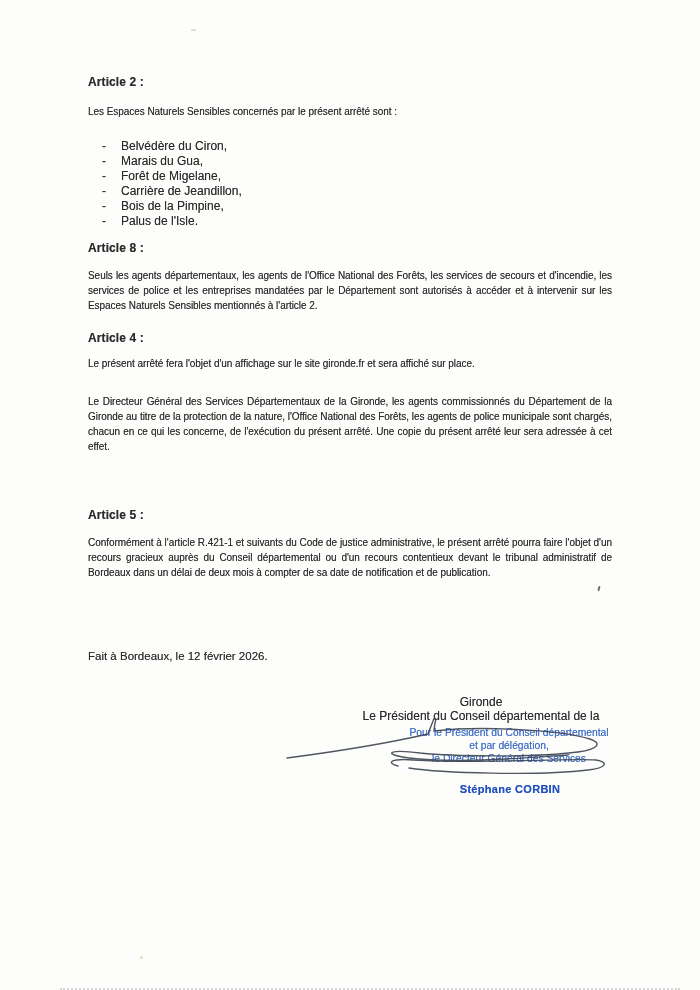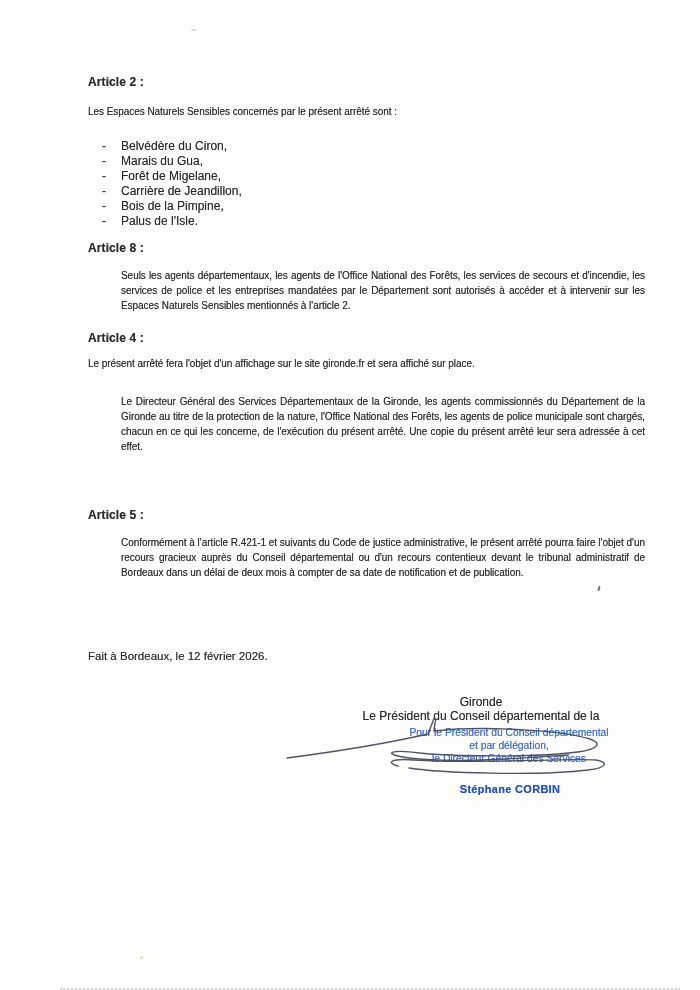--- a/index.html
+++ b/index.html
@@ -25,21 +25,21 @@
     white-space: nowrap;
   }
   .para {
     left: 88px;
     width: 524px;
     font-size: 10px;
     line-height: 15px;
     letter-spacing: -0.05px;
     margin: 0;
   }
-  .justify { text-align: justify; margin-left: 33px; }
+  .justify { text-align: justify; }
 
   .ens-list {
     left: 94px;
     list-style: none;
     margin: 8px;
     padding: 0;
     font-size: 12px;
     line-height: 15px;
   }
   .ens-list li { white-space: nowrap; }

